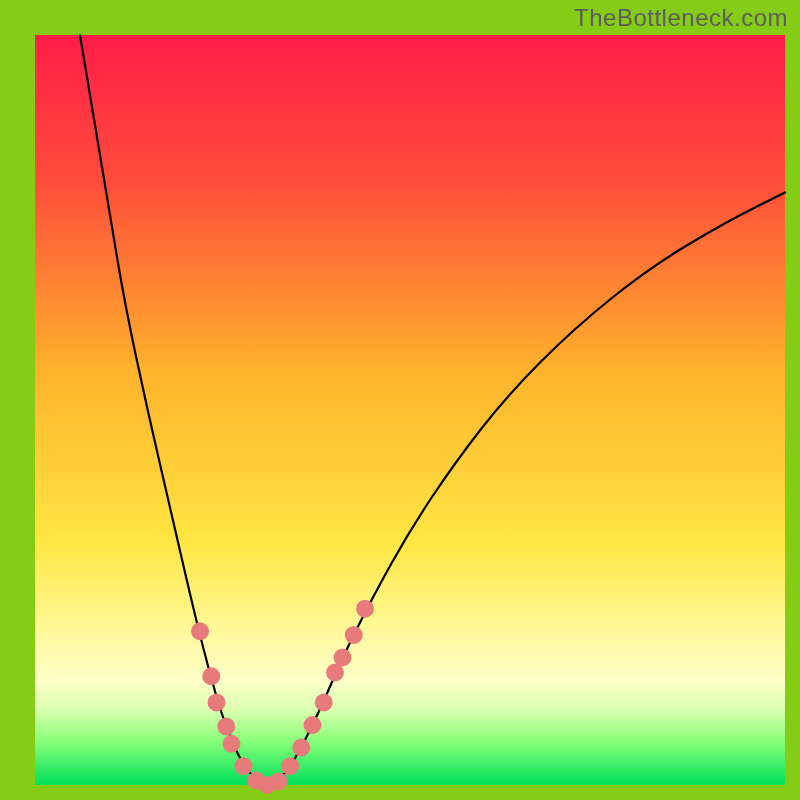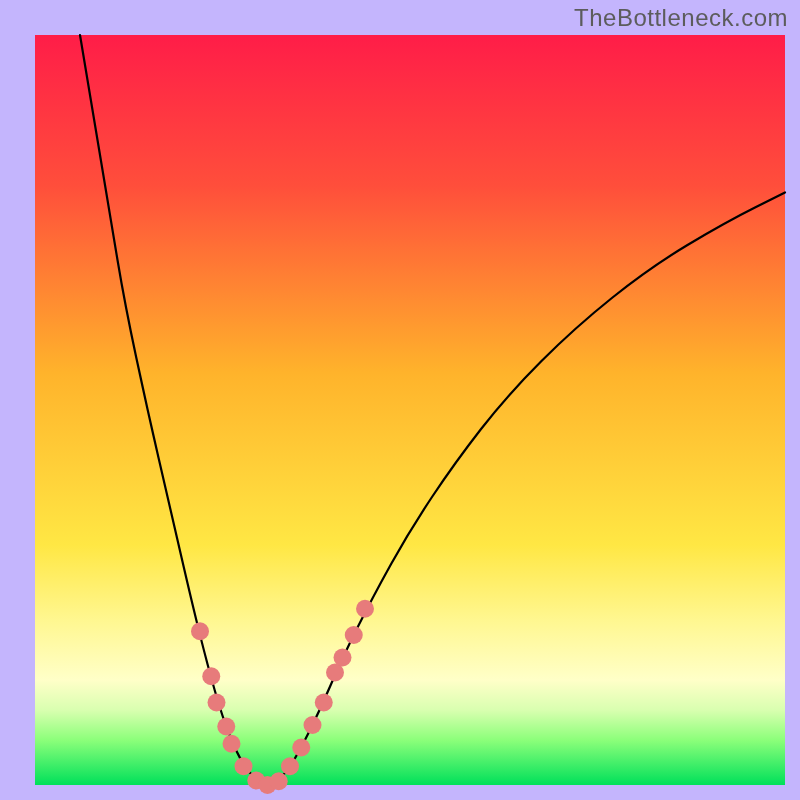--- a/index.html
+++ b/index.html
@@ -5,21 +5,21 @@
   html, body {
     margin: 0;
     padding: 0;
     width: 800px;
     height: 800px;
     overflow: hidden;
   }
   .frame {
     width: 800px;
     height: 800px;
-    background: #c4b5fd;
+    background: #84cc16;
     position: relative;
   }
   .watermark {
     position: absolute;
     top: 4px;
     right: 12px;
     font-family: Arial, Helvetica, sans-serif;
     font-size: 24px;
     font-weight: 500;
     color: #5c5c5c;

